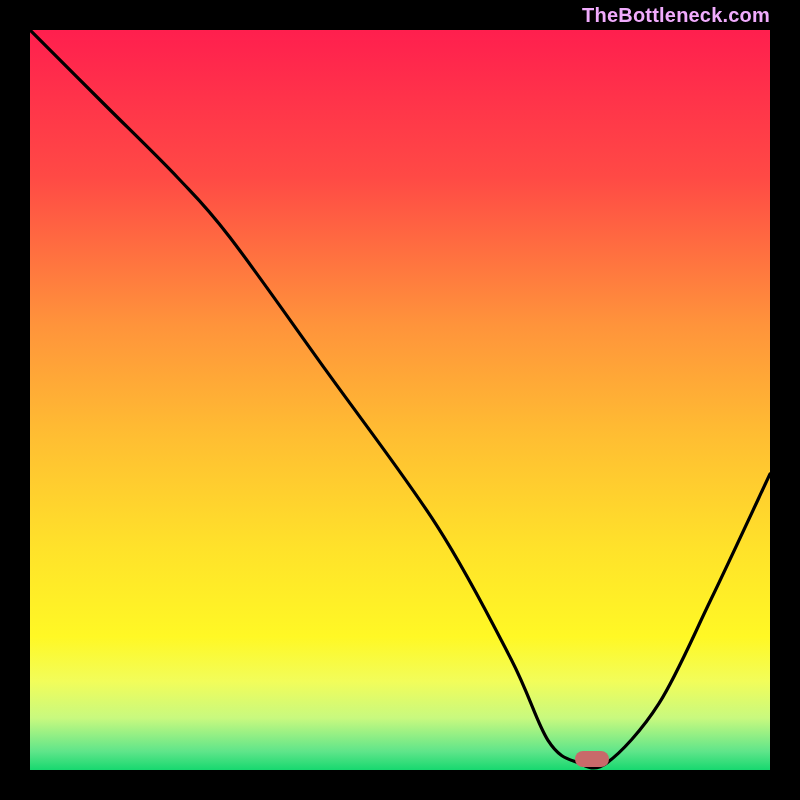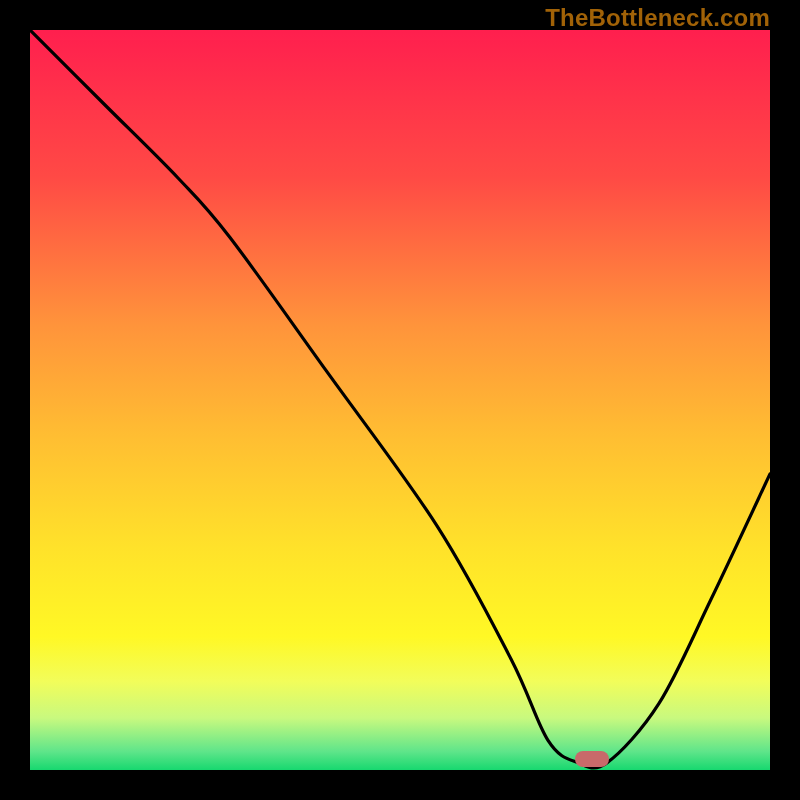--- a/index.html
+++ b/index.html
@@ -30,23 +30,23 @@
     left: 0;
     top: 0;
     width: 740px;
     height: 740px;
   }
   .watermark {
     position: absolute;
     top: 4px;
     right: 30px;
     font-family: Arial, Helvetica, sans-serif;
-    font-size: 24px;
+    font-size: 20px;
     font-weight: 600;
-    color: #a16207;
+    color: #f0abfc;
     letter-spacing: 0.2px;
   }
   svg.curve {
     position: absolute;
     left: 0;
     top: 0;
   }
   .marker {
     position: absolute;
     width: 34px;

